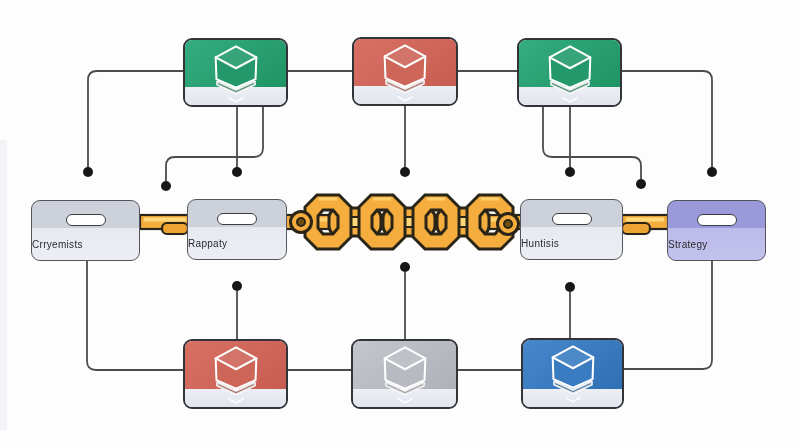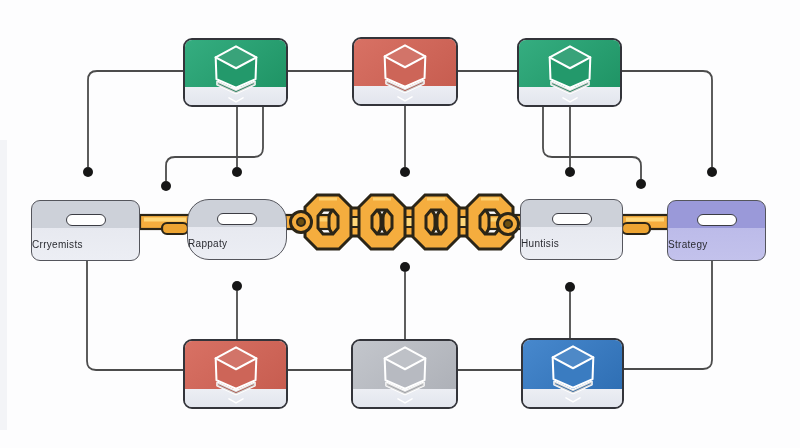--- a/index.html
+++ b/index.html
@@ -138,21 +138,21 @@
     <div class="base"></div>
     <svg class="cube" viewBox="0 0 64 78" width="50" height="61">
         <use href="#cube-sym"></use>
       </svg>
   </div>
 
   <div class="node label-node" style="left:31px;top:200px;width:109px;height:61px;">
     <div class="slot"></div>
     <div class="nlabel">Crryemists</div>
   </div>
-  <div class="node label-node" style="left:187px;top:199px;width:100px;height:61px;border-radius:22px;">
+  <div class="node label-node" style="left:187px;top:199px;width:100px;height:61px;">
     <div class="slot"></div>
     <div class="nlabel">Rappaty</div>
   </div>
   <div class="node label-node purple" style="left:667px;top:200px;width:99px;height:61px;">
     <div class="slot"></div>
     <div class="nlabel">Strategy</div>
   </div>
   <div class="node label-node" style="left:520px;top:199px;width:103px;height:61px;">
     <div class="slot"></div>
     <div class="nlabel">Huntisis</div>

